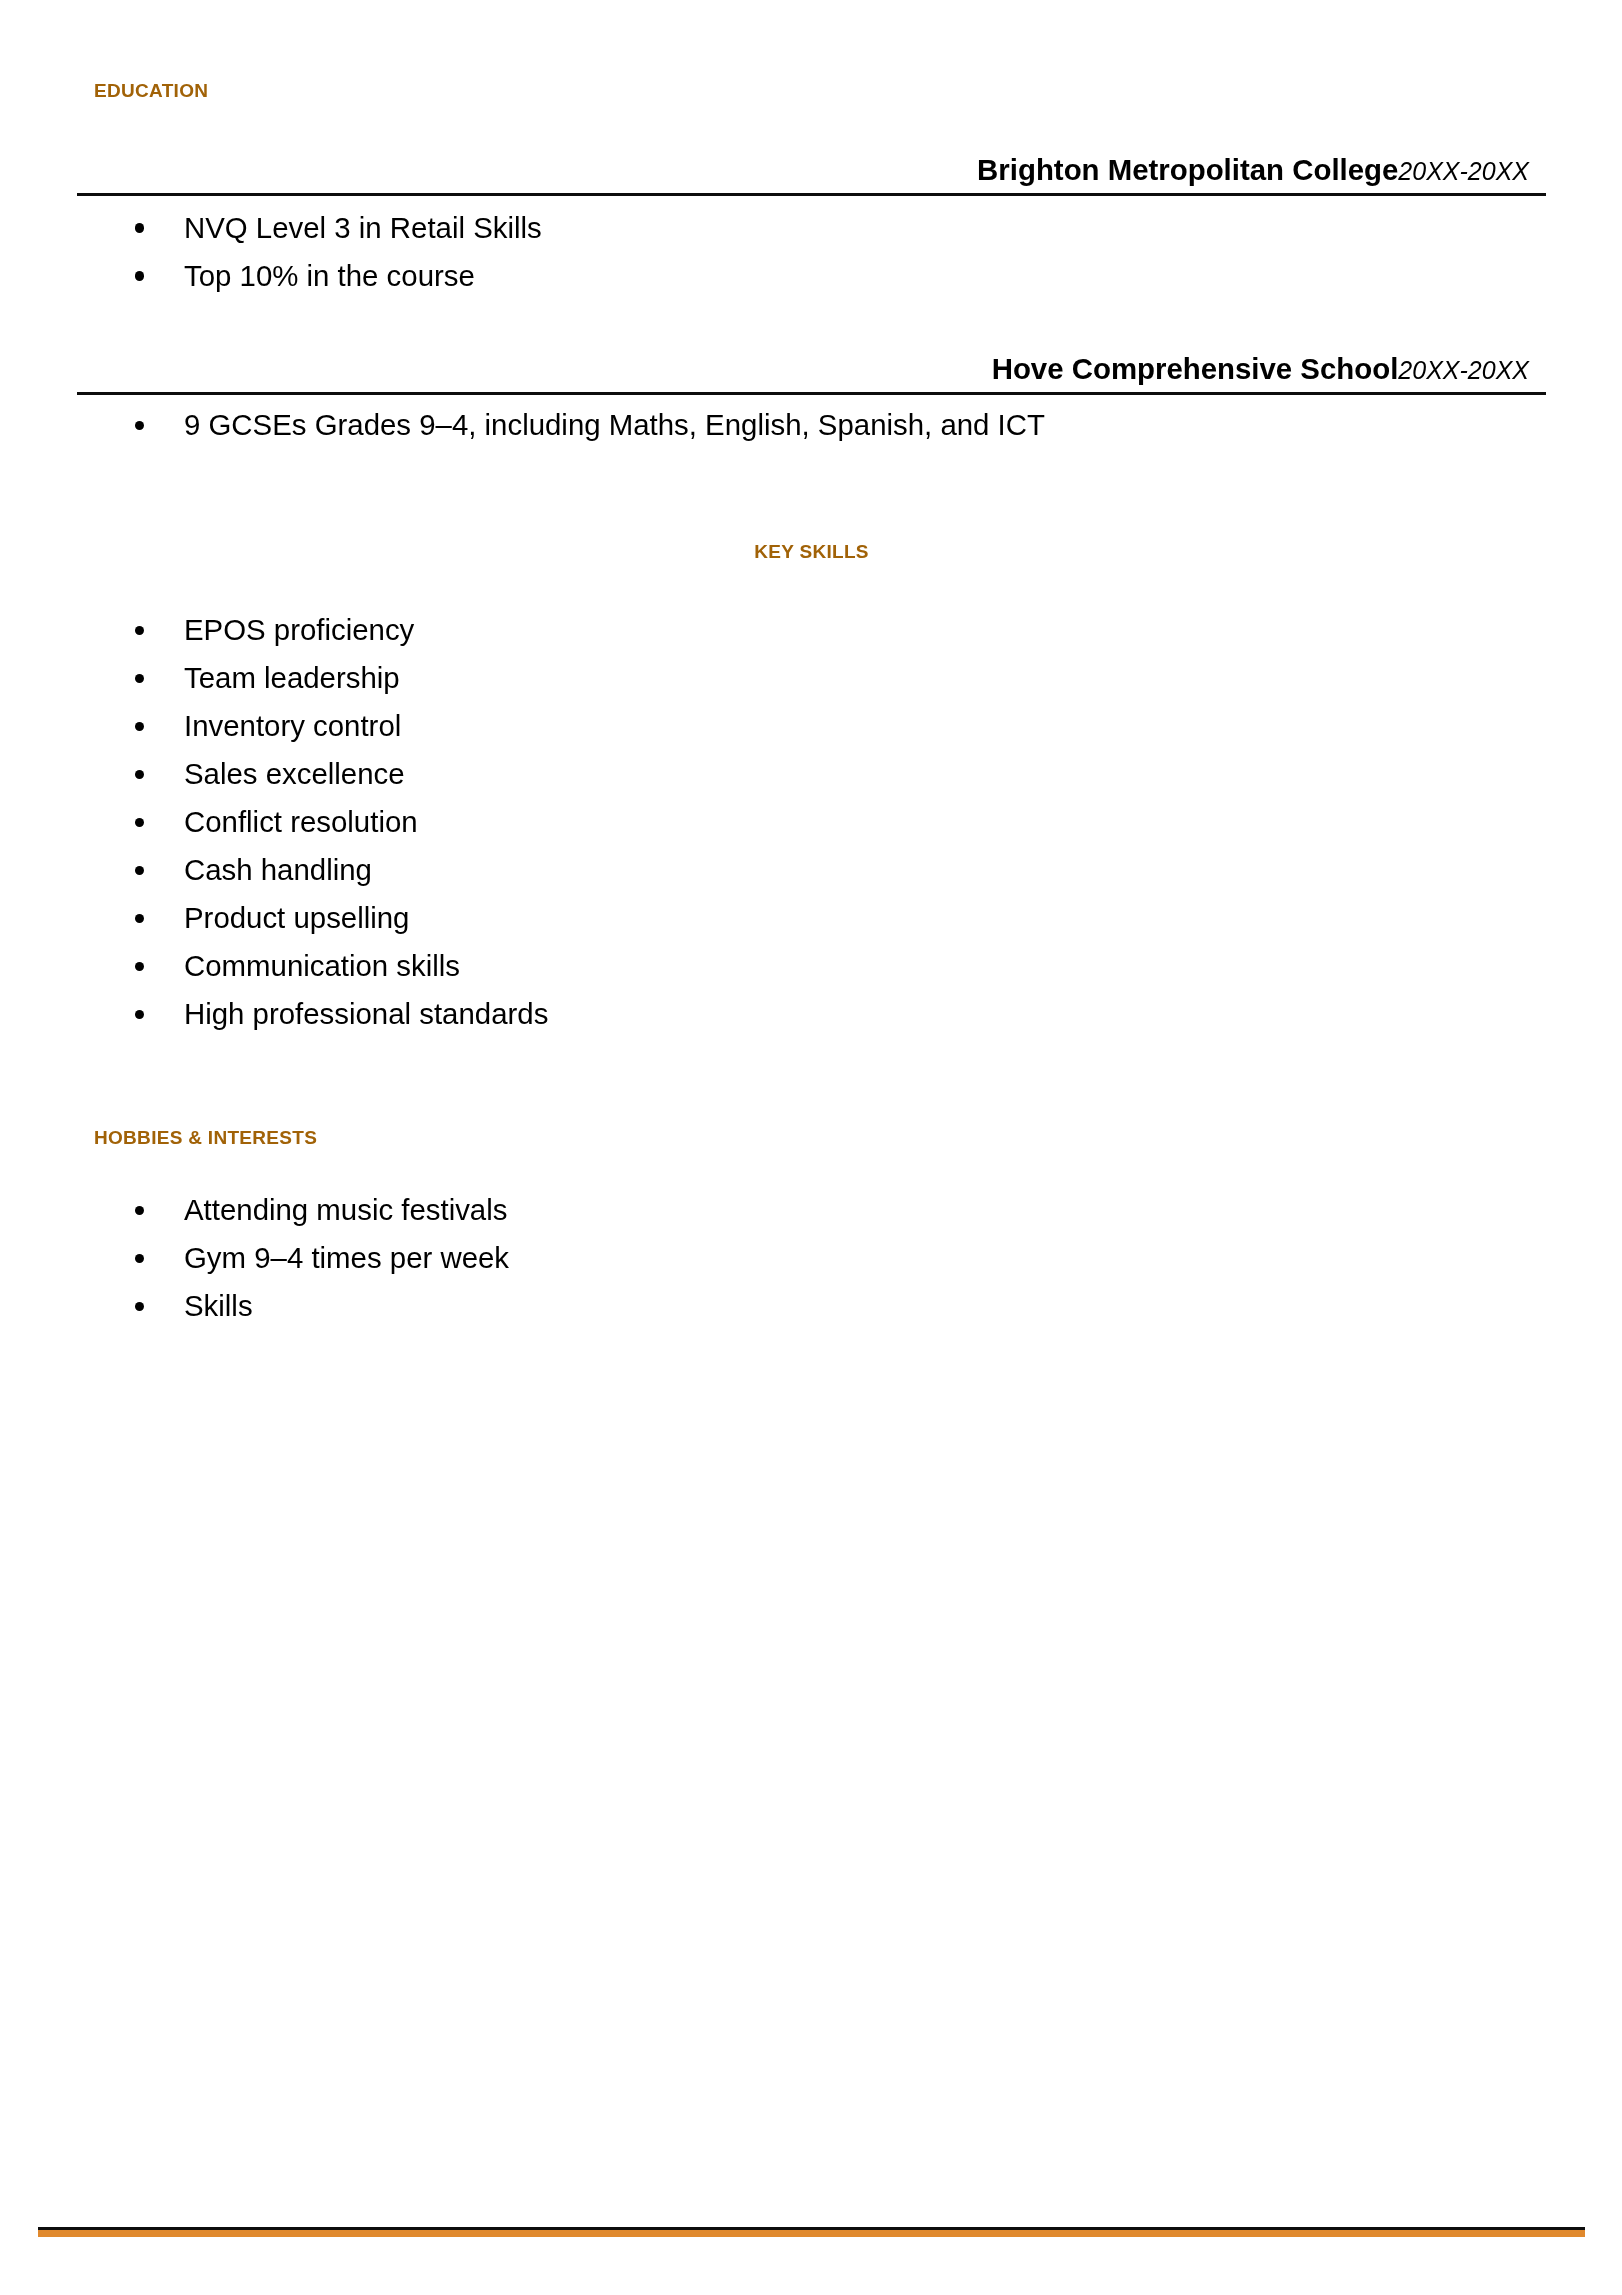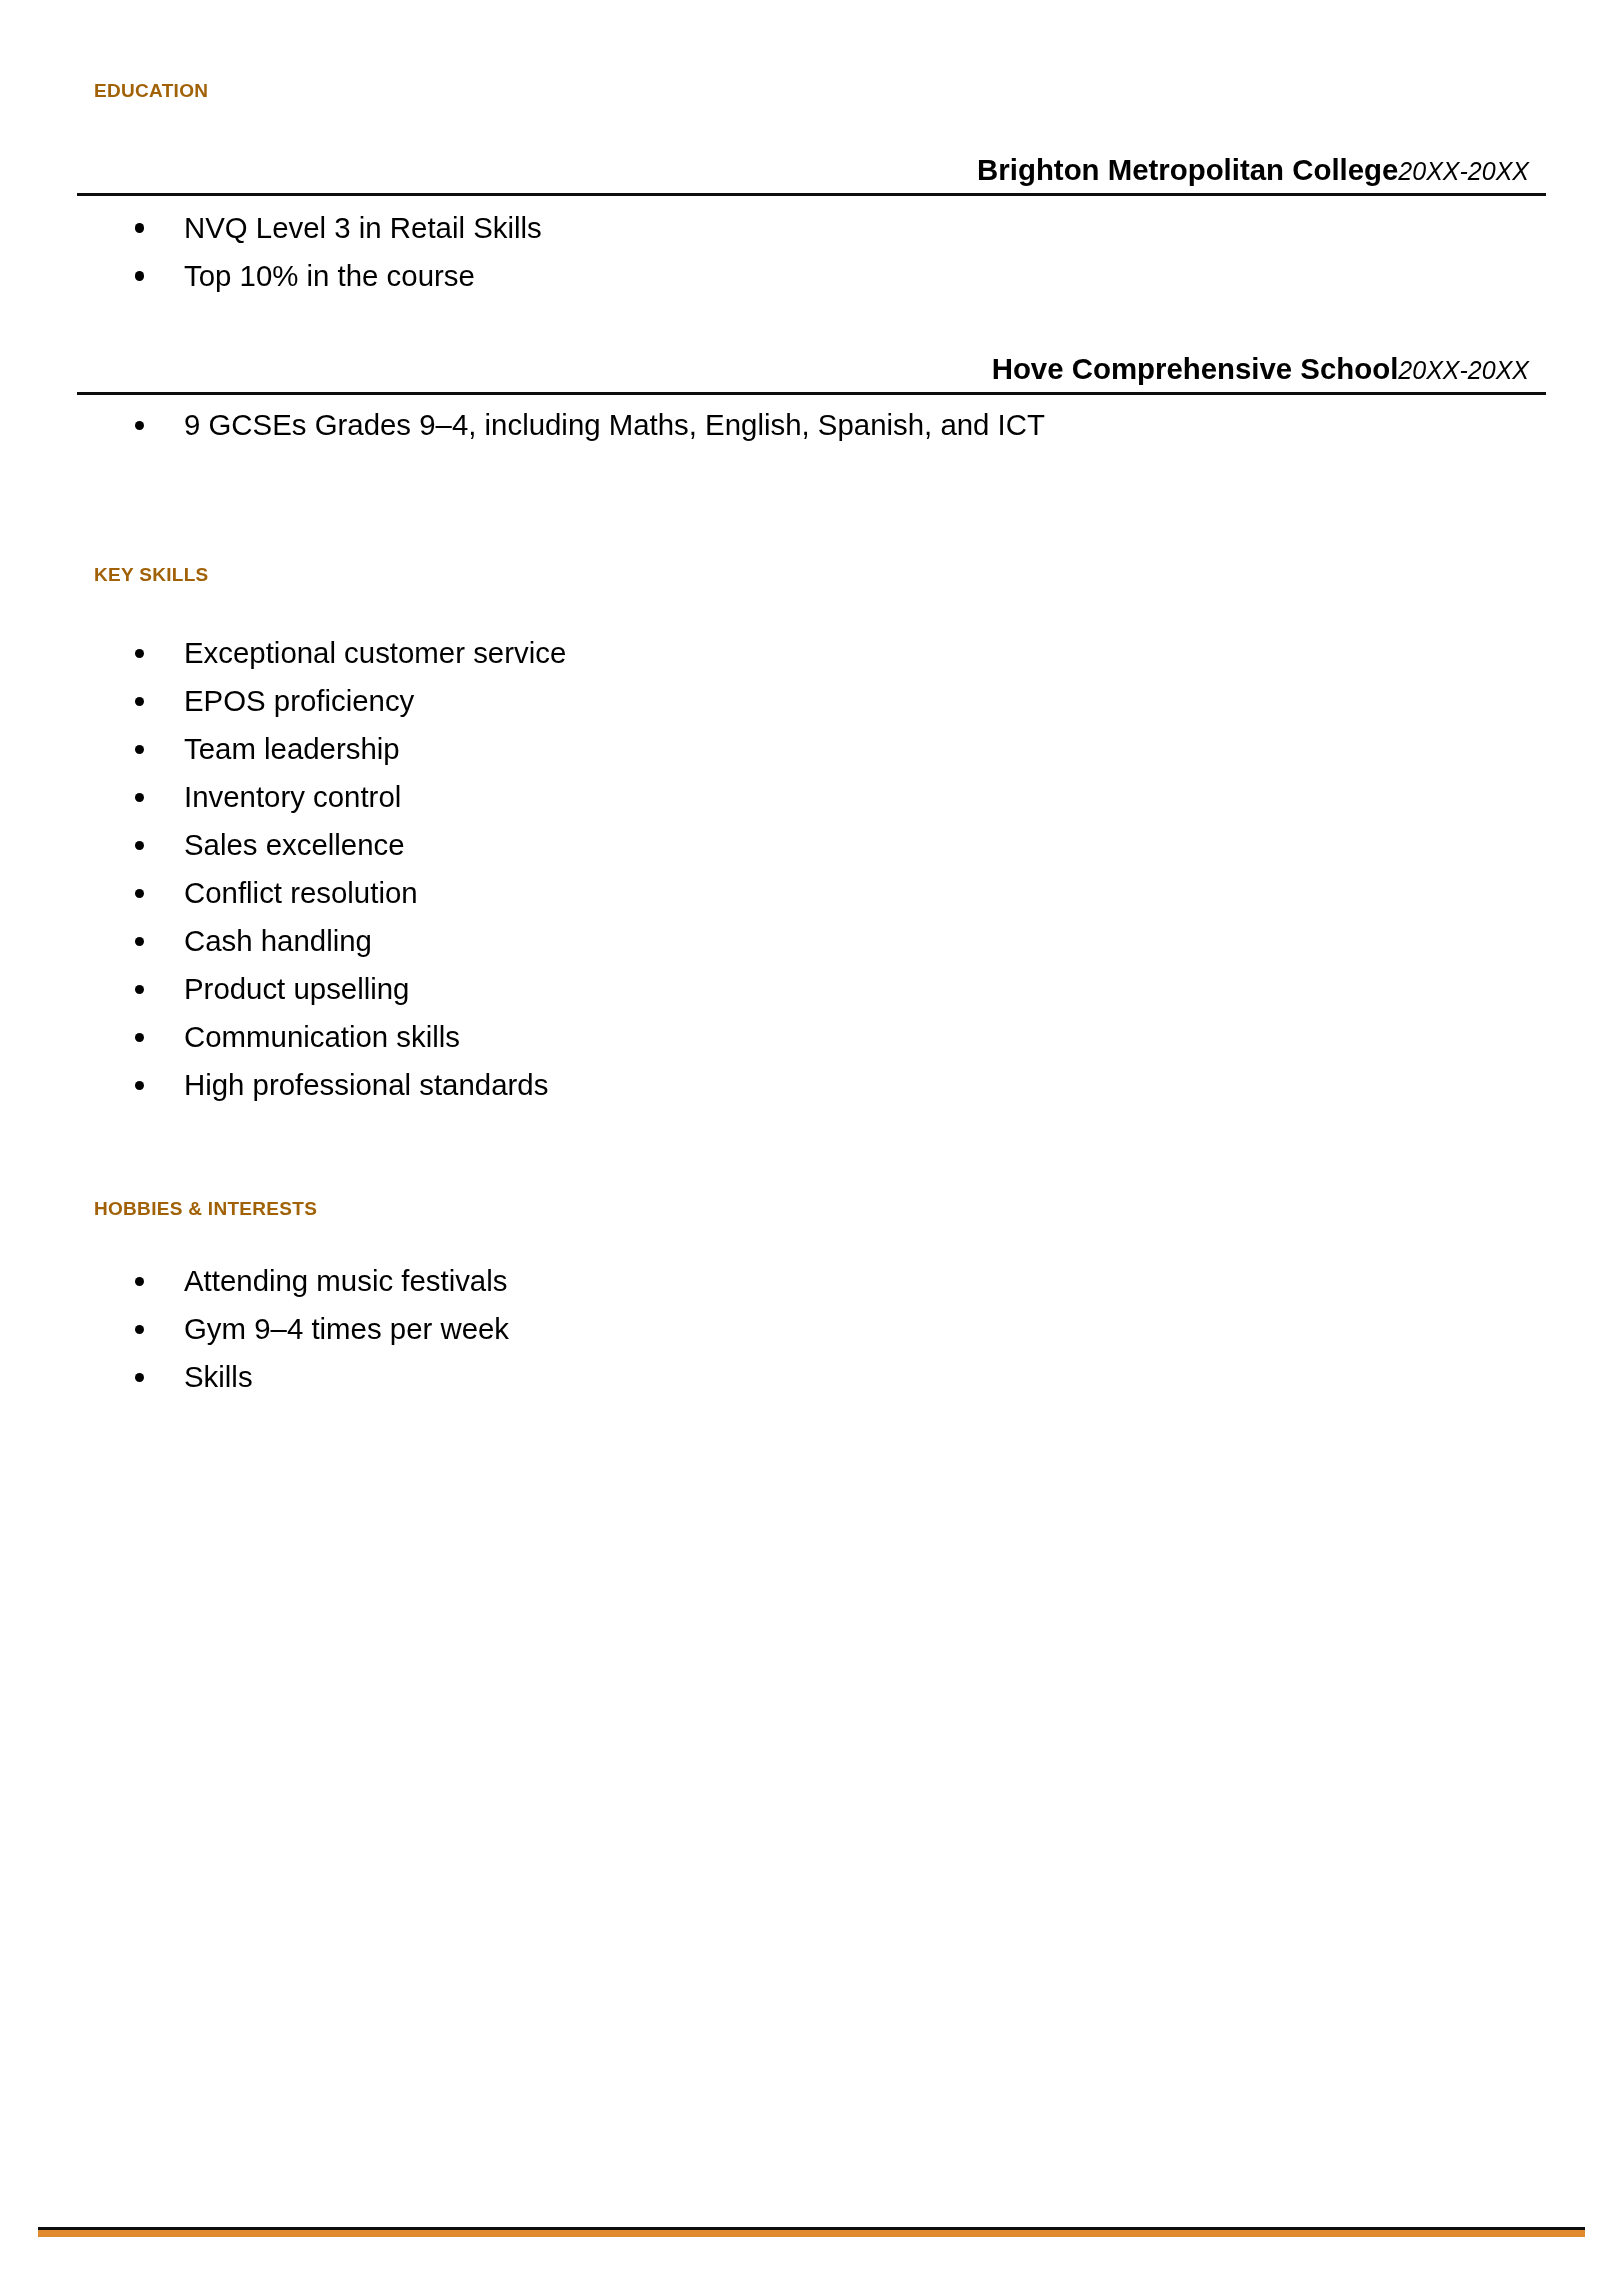--- a/index.html
+++ b/index.html
@@ -24,21 +24,21 @@
   }
   .sec-title {
     margin: 0;
     font-size: 19px;
     line-height: 35px;
     font-weight: 700;
     color: #a16207;
     letter-spacing: 0.3px;
   }
   .sec-title.education { margin-top: 73px; }
-  .sec-title.skills    { margin-top: 108px; }
+  .sec-title.skills    { margin-top: 85px; text-align: center; }
   .sec-title.hobbies   { margin-top: 82px; }
 
   .entry-header {
     display: flex;
     justify-content: flex-end;
     align-items: baseline;
     margin: 47px -17px 0 -17px;
     padding: 0 17px 8.5px 17px;
     border-bottom: 3.3px solid #0d0d0d;
   }
@@ -119,21 +119,20 @@
         </div>
         <ul class="bullets edu2">
           <li>9 GCSEs Grades 9–4, including Maths, English, Spanish, and ICT</li>
         </ul>
       </div>
     </section>
 
     <section>
       <h2 class="sec-title skills">KEY SKILLS</h2>
       <ul class="bullets skills">
-        <li>Exceptional customer service</li>
         <li>EPOS proficiency</li>
         <li>Team leadership</li>
         <li>Inventory control</li>
         <li>Sales excellence</li>
         <li>Conflict resolution</li>
         <li>Cash handling</li>
         <li>Product upselling</li>
         <li>Communication skills</li>
         <li>High professional standards</li>
       </ul>

